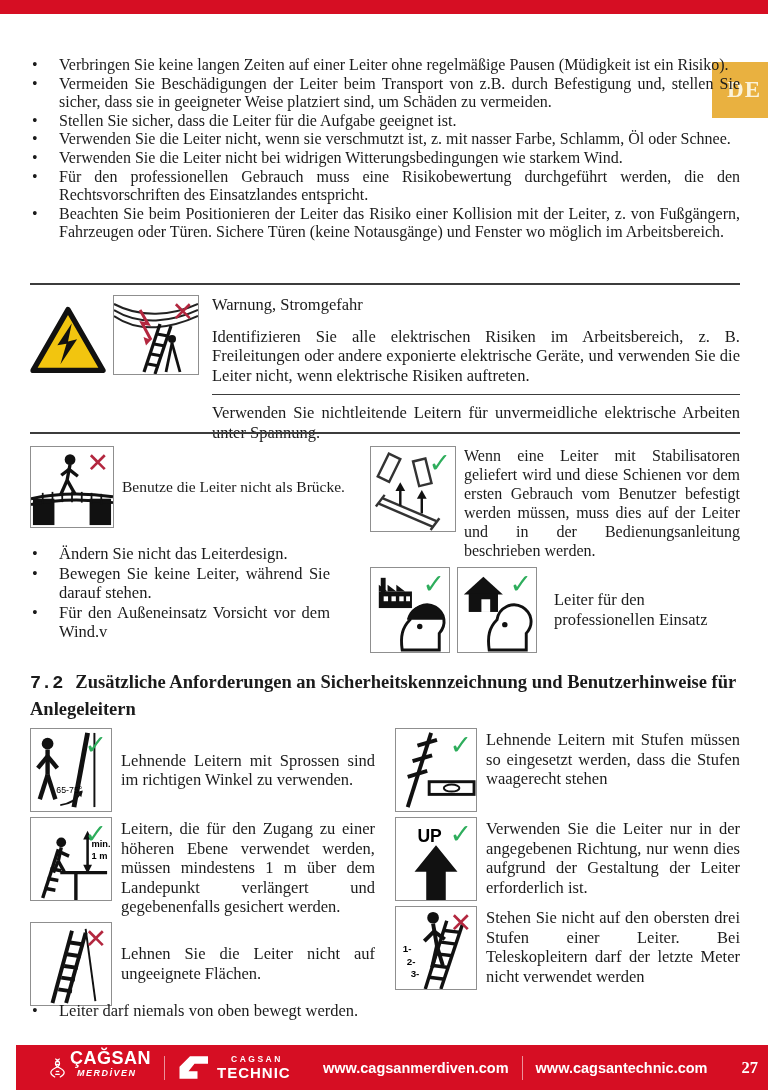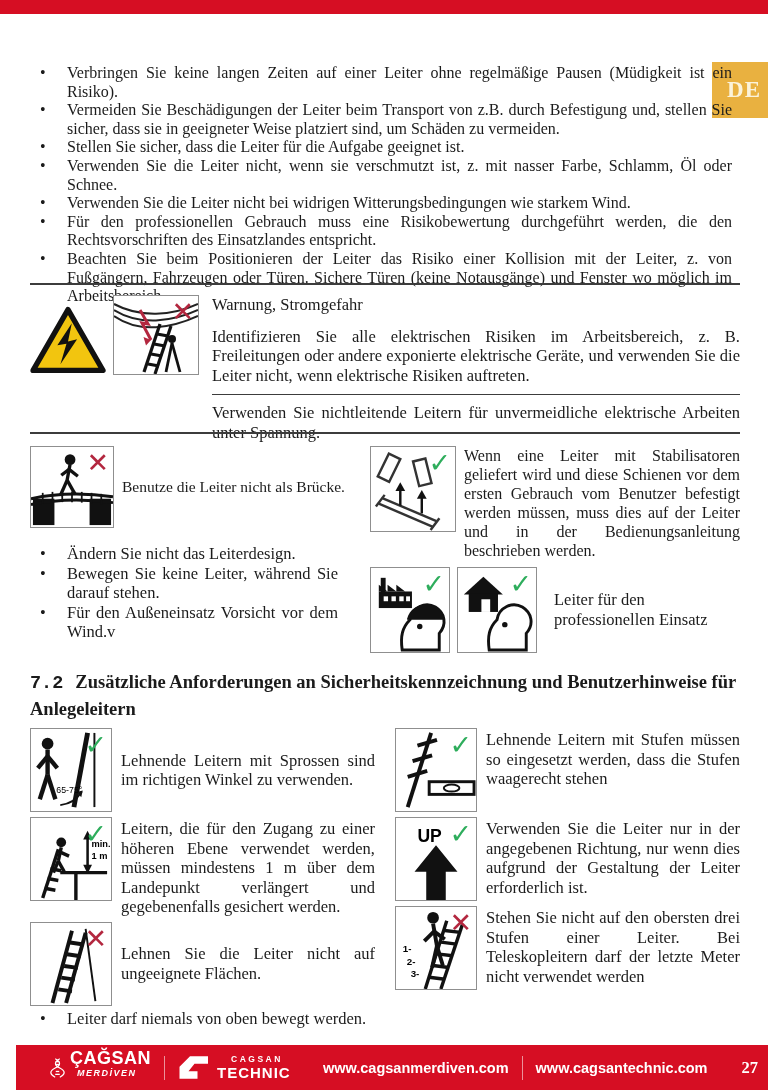--- a/index.html
+++ b/index.html
@@ -11,21 +11,21 @@
   }
   .topbar { position: absolute; top: 0; left: 0; width: 100%; height: 14px; background: #d60e23; }
   .de-tab {
     position: absolute; top: 62px; right: 0; width: 56px; height: 56px;
     background: #e9b140; color: #fbf3da; font-weight: bold; font-size: 23px;
     display: flex; align-items: center; justify-content: center; letter-spacing: 1px; padding-left: 8px;
   }
   .section { position: absolute; left: 30px; right: 28px; }
 
   
-  ul.bullets { list-style: none; margin: 8px; padding: 0; }
+  ul.bullets { list-style: none; margin: 0; padding: 0; }
   ul.bullets li { position: relative; padding-left: 29px; text-align: justify; }
   ul.bullets li::before { content: "\2022"; position: absolute; left: 2px; }
   #intro { top: 56px; font-size: 16px; line-height: 18.6px; }
 
   .rule { position: absolute; left: 30px; right: 28px; border: none; border-top: 2px solid #3c3c3c; margin: 0; }
   #rule1 { top: 283px; }
   #rule2 { top: 432px; }
 
   
   .picto {

